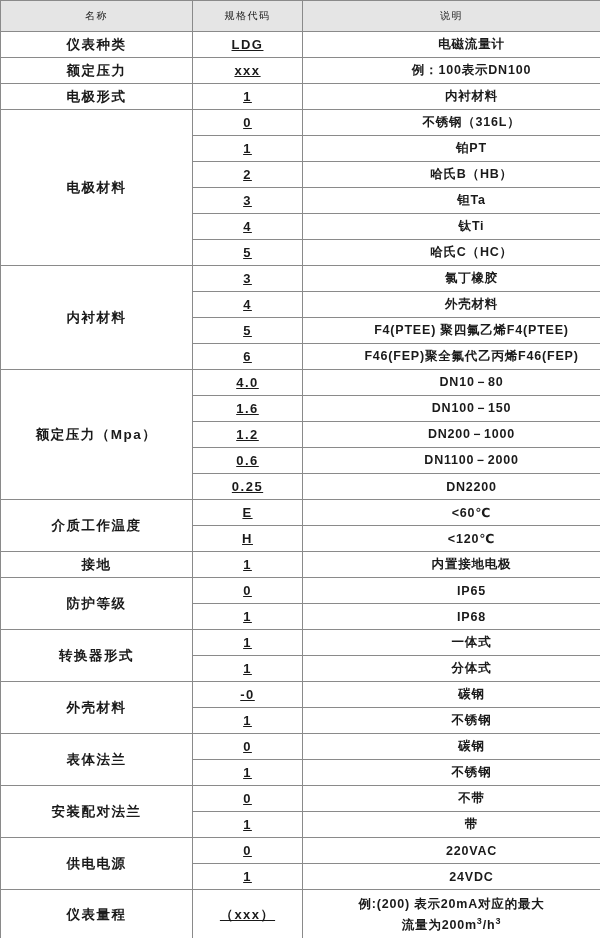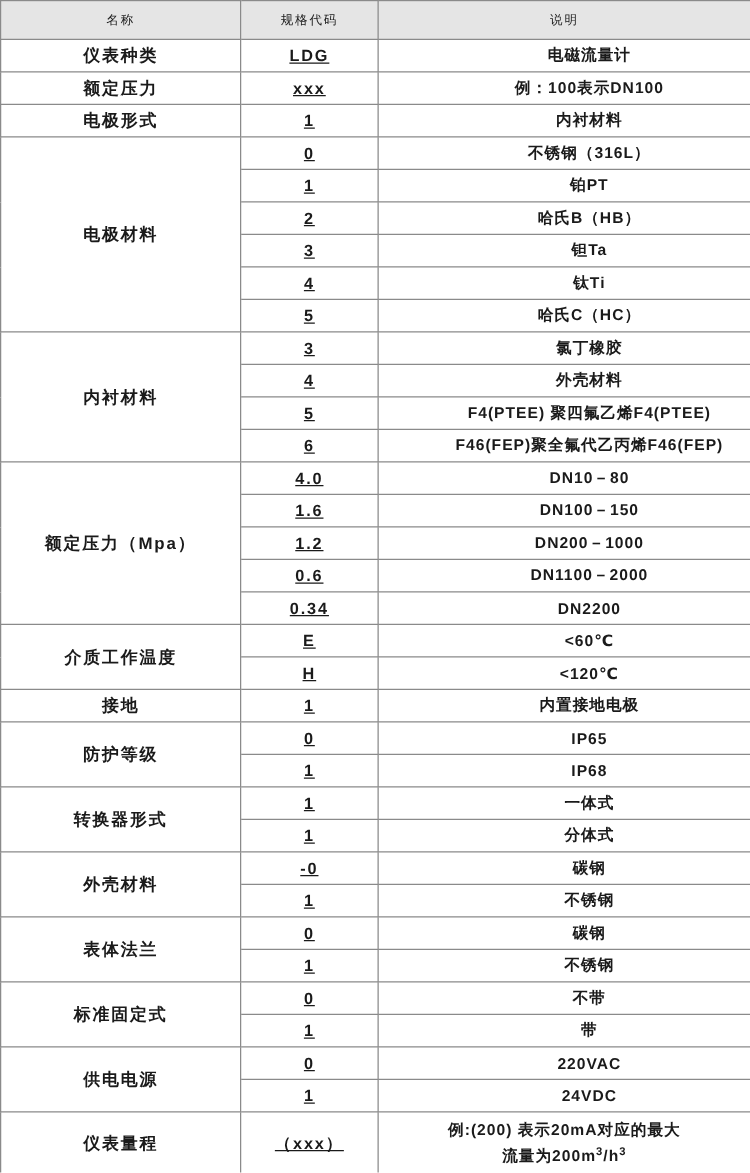--- a/index.html
+++ b/index.html
@@ -150,21 +150,21 @@
       </tr>
       <tr>
         <td class="code-cell">1.2</td>
         <td class="desc-cell">DN200－1000</td>
       </tr>
       <tr>
         <td class="code-cell">0.6</td>
         <td class="desc-cell">DN1100－2000</td>
       </tr>
       <tr>
-        <td class="code-cell">0.34</td>
+        <td class="code-cell">0.25</td>
         <td class="desc-cell">DN2200</td>
       </tr>
       <tr>
         <td class="name-cell" rowspan="2">介质工作温度</td>
         <td class="code-cell">E</td>
         <td class="desc-cell">&lt;60℃</td>
       </tr>
       <tr>
         <td class="code-cell">H</td>
         <td class="desc-cell">&lt;120℃</td>
@@ -204,21 +204,21 @@
       <tr>
         <td class="name-cell" rowspan="2">表体法兰</td>
         <td class="code-cell">0</td>
         <td class="desc-cell">碳钢</td>
       </tr>
       <tr>
         <td class="code-cell">1</td>
         <td class="desc-cell">不锈钢</td>
       </tr>
       <tr>
-        <td class="name-cell" rowspan="2">标准固定式</td>
+        <td class="name-cell" rowspan="2">安装配对法兰</td>
         <td class="code-cell">0</td>
         <td class="desc-cell">不带</td>
       </tr>
       <tr>
         <td class="code-cell">1</td>
         <td class="desc-cell">带</td>
       </tr>
       <tr>
         <td class="name-cell" rowspan="2">供电电源</td>
         <td class="code-cell">0</td>

